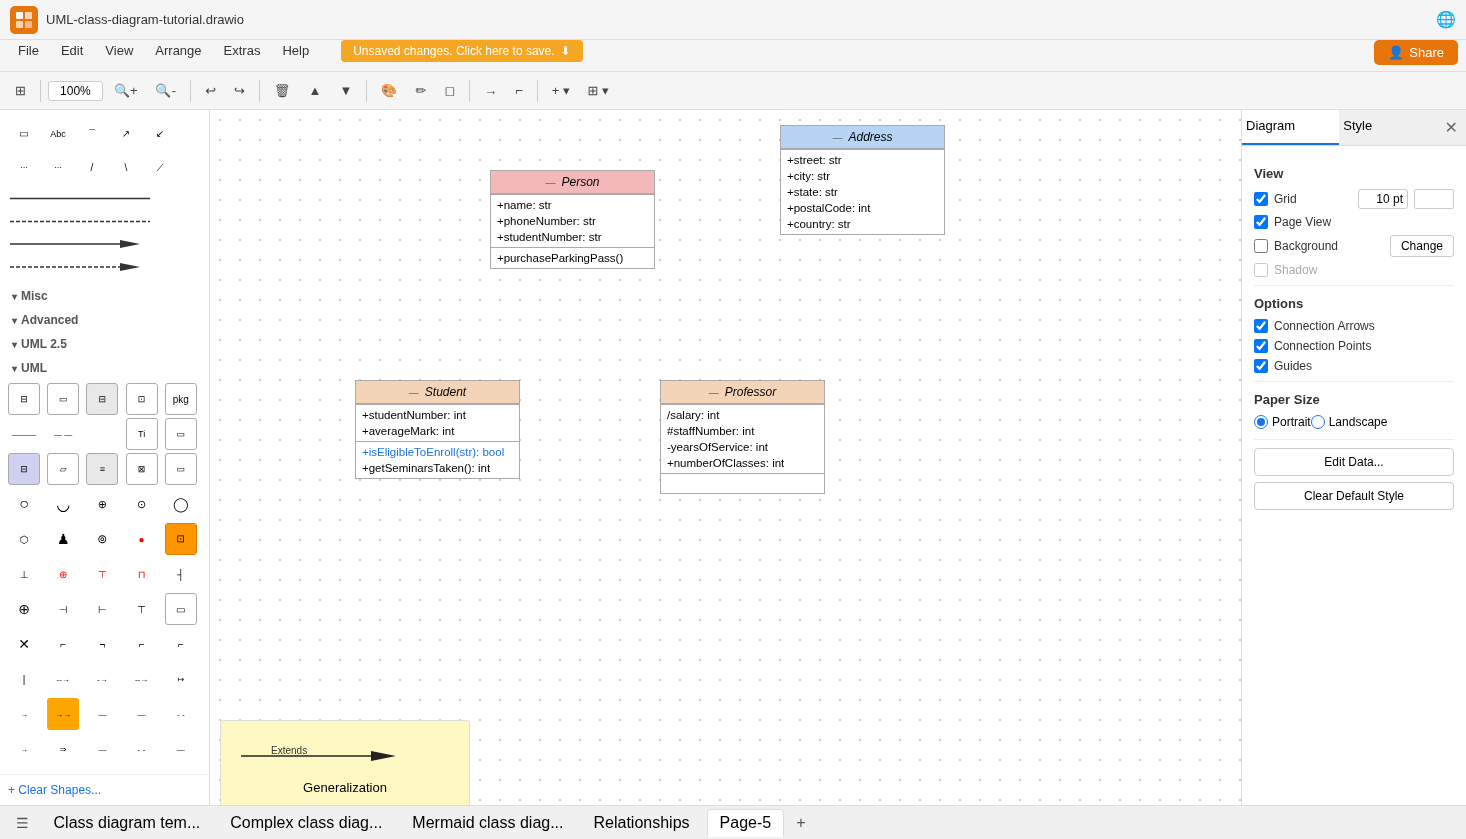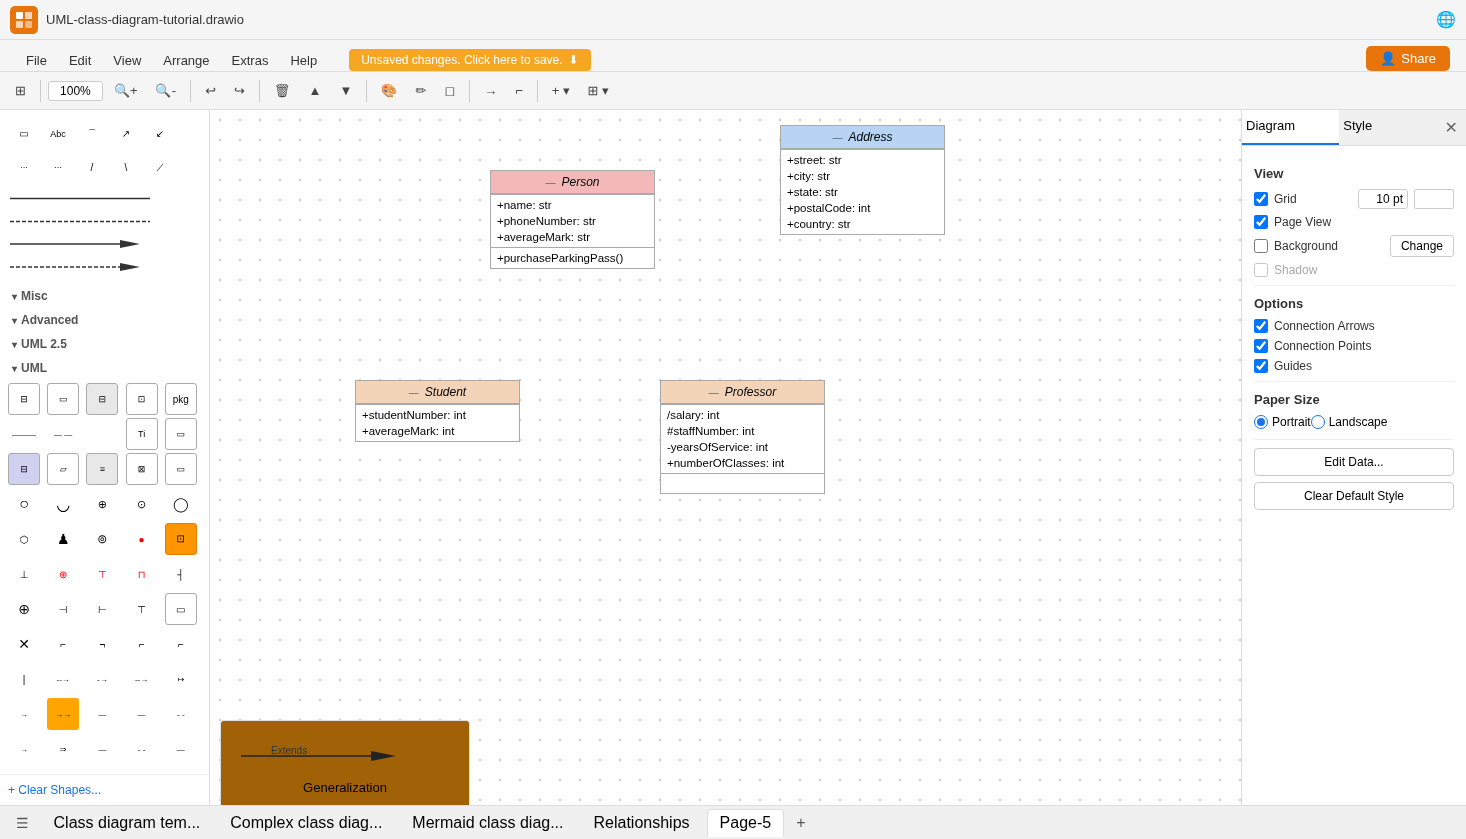--- a/index.html
+++ b/index.html
@@ -6,21 +6,21 @@
     body { font-family: -apple-system, BlinkMacSystemFont, 'Segoe UI', Arial, sans-serif; font-size: 13px; background: #f0f0f0; overflow: hidden; width: 1466px; height: 839px; display: flex; flex-direction: column; }
 
     
     #titlebar { height: 40px; background: #f5f5f5; border-bottom: 1px solid #ddd; display: flex; align-items: center; padding: 0 10px; gap: 8px; }
     #app-icon { width: 28px; height: 28px; background: #e8740c; border-radius: 5px; display: flex; align-items: center; justify-content: center; flex-shrink: 0; }
     #app-icon svg { width: 20px; height: 20px; }
     #title-text { font-size: 13px; color: #333; font-weight: 500; }
     #globe-icon { margin-left: auto; color: #666; font-size: 16px; }
 
     
-    #menubar { height: 32px; background: #f5f5f5; border-bottom: 1px solid #ddd; display: flex; align-items: flex-end; padding: 0 16px; gap: 2px; }
+    #menubar { height: 32px; background: #f5f5f5; border-bottom: 1px solid #ddd; display: flex; align-items: flex-start; padding: 0 8px; gap: 2px; }
     .menu-item { padding: 3px 10px; border-radius: 4px; cursor: pointer; font-size: 13px; color: #333; }
     #save-notice { margin-left: 20px; background: #f5a623; color: white; padding: 4px 12px; border-radius: 4px; font-size: 12px; cursor: pointer; display: flex; align-items: center; gap: 6px; }
     #share-btn { margin-left: auto; background: #e8740c; color: white; padding: 5px 14px; border-radius: 5px; cursor: pointer; font-size: 13px; font-weight: 500; display: flex; align-items: center; gap: 5px; }
 
     
     #toolbar { height: 38px; background: #f5f5f5; border-bottom: 1px solid #ddd; display: flex; align-items: center; padding: 0 8px; gap: 4px; }
     .tb-btn { padding: 3px 6px; border: 1px solid transparent; border-radius: 3px; cursor: pointer; background: none; font-size: 13px; color: #444; display: flex; align-items: center; gap: 2px; }
     .tb-sep { width: 1px; height: 22px; background: #ccc; margin: 0 3px; }
     #zoom-display { border: 1px solid #ccc; border-radius: 3px; padding: 2px 6px; background: white; font-size: 12px; min-width: 55px; text-align: center; }
 
@@ -62,21 +62,21 @@
 
     
     #class-student { left: 355px; top: 270px; }
     #class-student .uml-header { background: #f4d4b8; }
 
     
     #class-professor { left: 655px; top: 270px; }
     #class-professor .uml-header { background: #f4d4b8; }
 
     
-    #bottom-panel { position: absolute; bottom: 0; left: 10px; width: 250px; background: #a16207; border: 1px solid #ddd; border-bottom: none; border-radius: 4px 4px 0 0; padding: 10px; }
+    #bottom-panel { position: absolute; bottom: 0; left: 10px; width: 250px; background: #fef9c3; border: 1px solid #ddd; border-bottom: none; border-radius: 4px 4px 0 0; padding: 10px; }
     #generalization-arrow { display: flex; align-items: center; margin: 15px 0 10px 10px; }
     #gen-label { text-align: center; font-size: 13px; font-weight: 500; padding-top: 4px; }
 
     
     #right-panel { width: 225px; background: #f5f5f5; border-left: 1px solid #ddd; display: flex; flex-direction: column; overflow: hidden; }
     #right-tabs { display: flex; border-bottom: 1px solid #ddd; background: #f0f0f0; }
     .right-tab { flex: 1; padding: 8px 4px; text-align: left; font-size: 13px; cursor: pointer; border-bottom: 2px solid transparent; }
     .right-tab.active { background: #fff; border-bottom: 2px solid #1a73e8; font-weight: 500; }
     #right-close { padding: 8px 8px; cursor: pointer; color: #666; font-size: 16px; }
 
@@ -297,21 +297,21 @@
     <div id="canvas-bg"></div>
 
     <div class="uml-class" id="class-person" style="left:280px; top:60px; width:165px;">
       <div class="uml-header">
         <span class="uml-header-icon">—</span>
         <span>Person</span>
       </div>
       <div class="uml-section">
         <div class="uml-row">+name: str</div>
         <div class="uml-row">+phoneNumber: str</div>
-        <div class="uml-row">+averageMark: str</div>
+        <div class="uml-row">+studentNumber: str</div>
       </div>
       <div class="uml-section">
         <div class="uml-row">+purchaseParkingPass()</div>
       </div>
     </div>
 
     <div class="uml-class" id="class-address" style="left:570px; top:15px; width:165px;">
       <div class="uml-header">
         <span class="uml-header-icon">—</span>
         <span>Address</span>
@@ -326,20 +326,24 @@
     </div>
 
     <div class="uml-class" id="class-student" style="left:145px; top:270px; width:165px;">
       <div class="uml-header">
         <span class="uml-header-icon">—</span>
         <span>Student</span>
       </div>
       <div class="uml-section">
         <div class="uml-row">+studentNumber: int</div>
         <div class="uml-row">+averageMark: int</div>
+      </div>
+      <div class="uml-section">
+        <div class="uml-row highlight">+isEligibleToEnroll(str): bool</div>
+        <div class="uml-row">+getSeminarsTaken(): int</div>
       </div>
     </div>
 
     <div class="uml-class" id="class-professor" style="left:450px; top:270px; width:165px;">
       <div class="uml-header">
         <span class="uml-header-icon">—</span>
         <span>Professor</span>
       </div>
       <div class="uml-section">
         <div class="uml-row">/salary: int</div>

